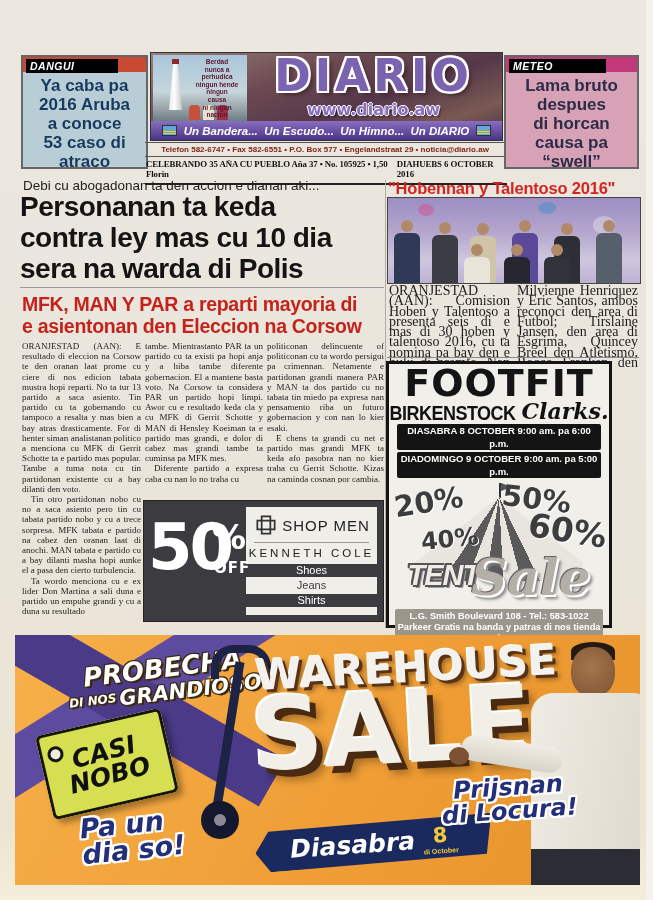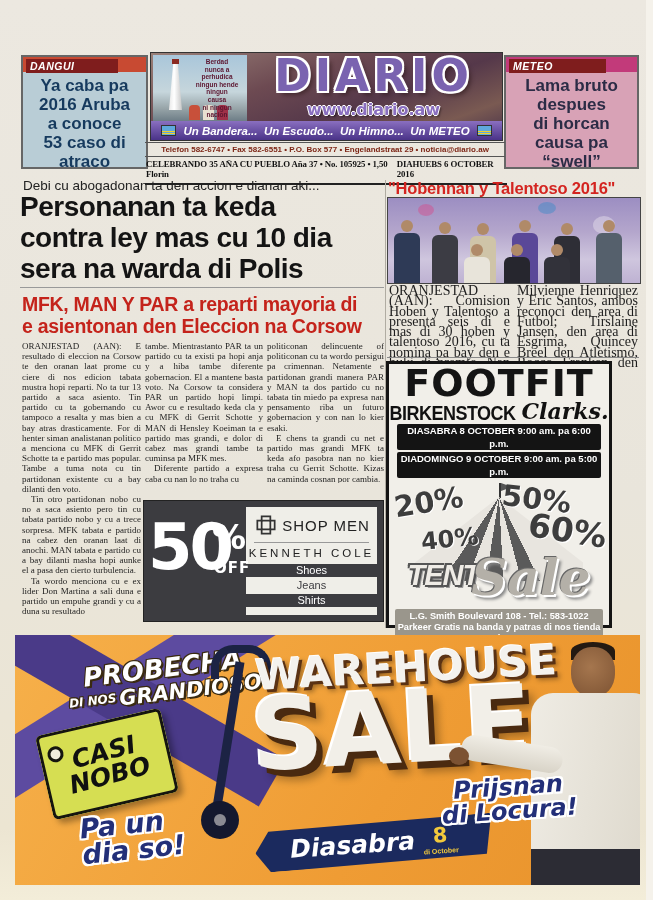--- a/index.html
+++ b/index.html
@@ -10,21 +10,21 @@
   .pre{white-space:pre-line}
   .edge-right{right:0;top:0;width:7px;height:100%;background:#f5f2eb}
 
   
   .cornerbox{border:2px solid #666;box-sizing:border-box}
   .dangui{left:21px;top:55px;width:127px;height:114px;background:#b9cdd6}
   .meteo{left:504px;top:55px;width:135px;height:114px;background:#d8a2b6}
   .box-head{position:relative;height:15px}
   .dangui .box-head{background:#c84a32}
   .meteo .box-head{background:#c23a7a}
-  .box-tab{position:absolute;left:3px;top:2px;width:68%;background:#7f1d1d;color:#fff;
+  .box-tab{position:absolute;left:3px;top:2px;width:68%;background:#000000;color:#fff;
     font:italic bold 10.5px "Liberation Sans",sans-serif;padding:1px 4px;letter-spacing:.5px}
   .box-text{font:bold 17px/19px "Liberation Sans",sans-serif;text-align:center;padding-top:4px}
   .dangui .box-text{color:#163a5e}
   .meteo .box-text{color:#2c2c46}
 
   
   .masthead{left:150px;top:52px;width:353px;height:89px;border:1px solid #333;box-sizing:border-box;overflow:hidden;
     background:linear-gradient(160deg,#9a8078 0%,#6d4a52 35%,#55384a 60%,#7a5a52 82%,#46304a 100%)}
   .lh-pane{position:absolute;left:2px;top:2px;width:94px;height:67px;
     background:linear-gradient(180deg,#a9c6da 0%,#c6d6dc 55%,#97a4a8 80%,#6a7a84 100%)}
@@ -214,21 +214,21 @@
 ningun hende
 ningun
 causa
 ni ningun
 nacion</div>
     </div>
     <div class="diario">DIARIO</div>
     <div class="website">www.diario.aw</div>
     <div class="banner">
       <i class="flag"></i>
-      <span>Un Bandera...  Un Escudo...  Un Himno...  Un METEO</span>
+      <span>Un Bandera...  Un Escudo...  Un Himno...  Un DIARIO</span>
       <i class="flag"></i>
     </div>
   </div>
 
   <div class="abs cornerbox meteo">
     <div class="box-head">
       <span class="box-tab">METEO</span>
     </div>
     <div class="box-text pre">Lama bruto
 despues

